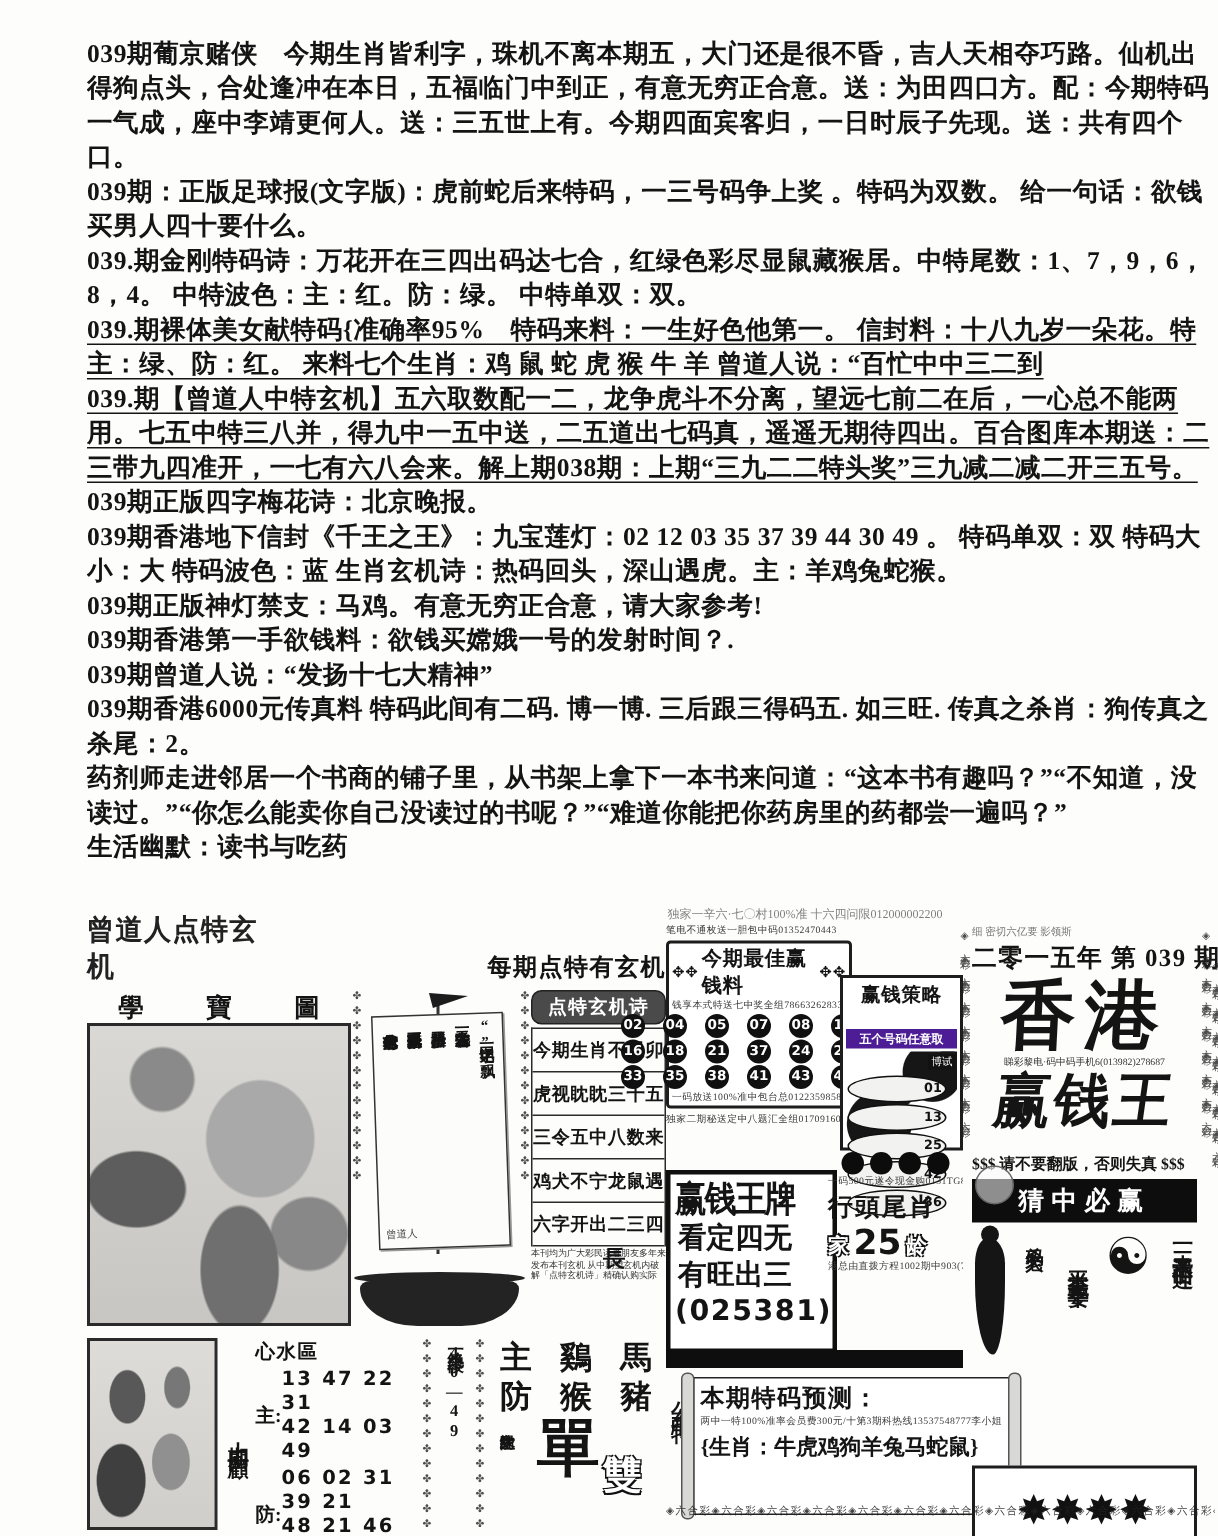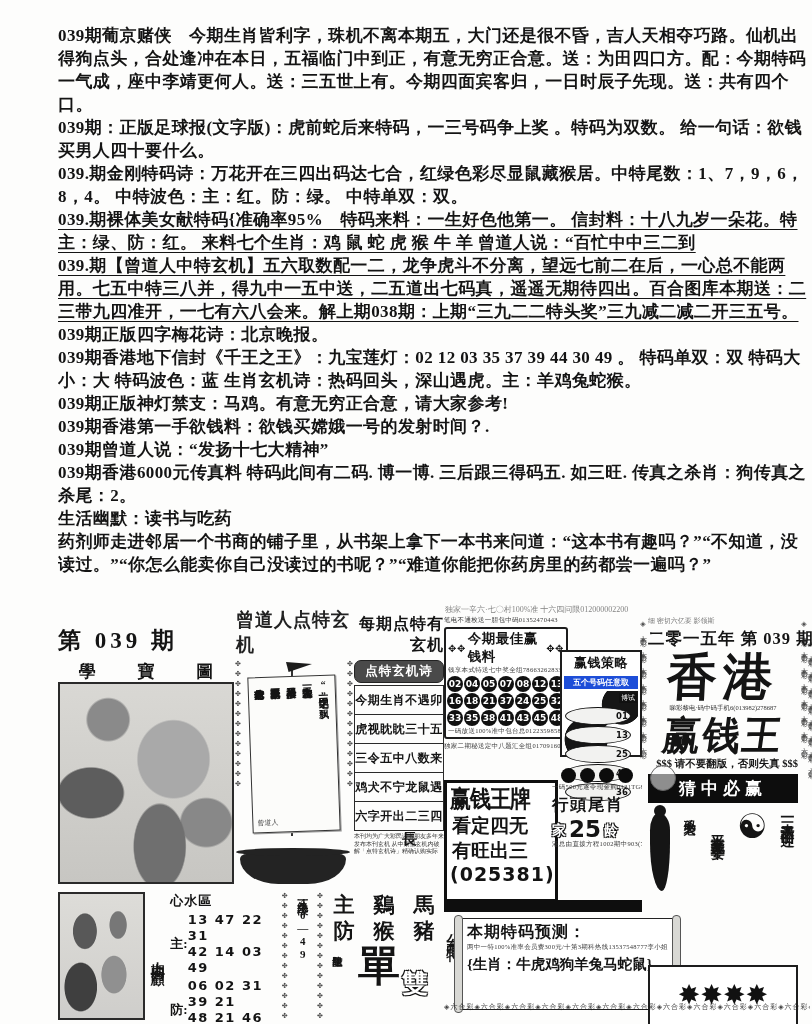--- a/index.html
+++ b/index.html
@@ -72,26 +72,26 @@
   .zlfh{position:absolute;left:6px;top:56px;font-size:10px;font-weight:900;height:66px;}
   .danshuang{position:absolute;left:34px;top:52px;display:flex;align-items:flex-start;}
   .dan{font-size:42px;font-weight:900;line-height:44px;}
   .shuang{font-size:26px;font-weight:900;margin-top:22px;margin-left:2px;}
   
   .mp{position:absolute;left:444px;top:616px;width:198px;height:402px;}
   .cutline{font-size:8px;opacity:.55;white-space:nowrap;overflow:hidden;width:365px;}
   .best{border:2px solid #1d1d1d;border-radius:3px;margin-top:2px;width:116px;padding:1px 2px;position:relative;background:#fff;}
   .best-title{display:flex;justify-content:center;align-items:center;gap:2px;font-size:13.5px;font-weight:900;letter-spacing:.5px;}
   .orn{font-size:10px;color:#111;}
-  .ballgrid{display:grid;grid-template-columns:repeat(7,16px);gap:1px;justify-content:center;margin:1px 0;}
+  .ballgrid{display:grid;grid-template-columns:repeat(7,16px);gap:12px;justify-content:center;margin:1px 0;}
   .ball{width:16px;height:16px;border-radius:50%;background:#101010;color:#fff;font-weight:900;font-size:9px;
         display:flex;align-items:center;justify-content:center;font-family:"DejaVu Sans",sans-serif;}
   .strategy{position:absolute;right:0;top:34px;width:74px;border:2px solid #1d1d1d;background:#fff;padding:2px;}
   .strat-title{font-size:13px;font-weight:900;text-align:center;letter-spacing:.5px;}
-  .strat-sub{background:#1d4ed8;color:#fff;font-size:8px;font-weight:700;text-align:center;padding:1px 0;margin-top:4px;}
+  .strat-sub{background:#4c1d95;color:#fff;font-size:8px;font-weight:700;text-align:center;padding:1px 0;margin-top:14px;}
   .sshape{position:relative;height:62px;margin-top:2px;
      background:radial-gradient(circle at 78% 22%,#161616 0 26%,transparent 27%),
        radial-gradient(circle at 30% 78%,#161616 0 30%,transparent 31%),
        linear-gradient(135deg,transparent 46%,#161616 47% 56%,transparent 57%);}
   .sballs{position:absolute;left:1px;top:16px;width:70px;display:flex;flex-wrap:wrap;gap:1px;}
   .sball{width:16px;height:16px;border-radius:50%;border:1.5px solid #101010;background:#f2f2f0;color:#101010;
          font-size:8.5px;font-weight:900;display:flex;align-items:center;justify-content:center;font-family:"DejaVu Sans",sans-serif;padding-left:48px;}
   .stag{position:absolute;right:1px;top:2px;background:#111;color:#fff;font-size:7px;padding:0 2px;}
   .rowsmall{margin-top:3px;}
   .wangpai{position:absolute;left:0;top:164px;width:102px;height:112px;border:3px solid #0f0f0f;padding:2px 3px;background:#fff;}
@@ -113,21 +113,21 @@
   .scroll:before{left:-9px;} .scroll:after{right:-9px;}
   .yc-title{font-size:16px;font-weight:900;letter-spacing:1px;}
   .yc-main{font-size:14.5px;font-weight:900;margin-top:3px;white-space:nowrap;}
   
   .rp{position:absolute;left:648px;top:616px;width:150px;height:402px;}
   .rp-noise{font-size:7px;opacity:.6;white-space:nowrap;overflow:hidden;}
   .rp-year{font-size:16.5px;font-weight:900;text-align:center;letter-spacing:1px;margin-top:2px;white-space:nowrap;}
   .rp-hk{font-size:50px;font-weight:900;text-align:center;line-height:54px;letter-spacing:6px;transform:skewX(-3deg);}
   .rp-phone{font-size:6.5px;color:#333;text-align:center;white-space:nowrap;overflow:hidden;}
   .rp-king{font-size:38px;font-weight:900;text-align:center;line-height:44px;letter-spacing:2px;transform:skewX(-8deg) scaleY(1.05);}
-  .rp-warn{font-size:10.5px;font-weight:900;text-align:right;white-space:nowrap;}
+  .rp-warn{font-size:10.5px;font-weight:900;text-align:left;white-space:nowrap;margin-top:12px;}
   .rp-must{background:#0d0d0d;color:#fff;font-size:17px;font-weight:900;letter-spacing:5px;text-align:center;
            padding:3px 0;margin:3px 0 0 0;position:relative;}
   .seal{position:absolute;left:2px;top:-9px;width:24px;height:24px;border:1.5px solid #666;border-radius:50%;background:rgba(250,250,250,.55);}
   .rp-verts{display:flex;justify-content:space-between;height:152px;margin-top:6px;padding:0 2px;}
   .ink{width:20px;height:78px;background:#151515;border-radius:45% 55% 40% 60%/22% 22% 62% 62%;margin-top:4px;}
   .ink:before{content:"";display:block;width:12px;height:12px;border-radius:50%;background:#151515;margin:-8px auto 0;}
   .v12{writing-mode:vertical-rl;text-orientation:upright;font-size:12px;font-weight:900;letter-spacing:2px;}
   .v14{writing-mode:vertical-rl;text-orientation:upright;font-size:14px;font-weight:900;letter-spacing:2px;}
   .yycol{display:flex;flex-direction:column;align-items:center;}
   .yinyang{font-size:34px;line-height:36px;}
@@ -147,29 +147,28 @@
     <p>039期：正版足球报(文字版)：虎前蛇后来特码，一三号码争上奖 。特码为双数。 给一句话：欲钱买男人四十要什么。</p>
     <p>039.期金刚特码诗：万花开在三四出码达七合，红绿色彩尽显鼠藏猴居。中特尾数：1、7，9，6，8，4。 中特波色：主：红。防：绿。 中特单双：双。</p>
     <p class="ul">039.期裸体美女献特码{准确率95%　特码来料：一生好色他第一。 信封料：十八九岁一朵花。特主：绿、防：红。 来料七个生肖：鸡 鼠 蛇 虎 猴 牛 羊 曾道人说：“百忙中中三二到</p>
     <p class="ul">039.期【曾道人中特玄机】五六取数配一二，龙争虎斗不分离，望远七前二在后，一心总不能两用。七五中特三八并，得九中一五中送，二五道出七码真，遥遥无期待四出。百合图库本期送：二三带九四准开，一七有六八会来。解上期038期：上期“三九二二特头奖”三九减二减二开三五号。</p>
     <p>039期正版四字梅花诗：北京晚报。</p>
     <p>039期香港地下信封《千王之王》：九宝莲灯：02 12 03 35 37 39 44 30 49 。 特码单双：双 特码大小：大 特码波色：蓝 生肖玄机诗：热码回头，深山遇虎。主：羊鸡兔蛇猴。</p>
     <p>039期正版神灯禁支：马鸡。有意无穷正合意，请大家参考!</p>
     <p>039期香港第一手欲钱料：欲钱买嫦娥一号的发射时间？.</p>
     <p>039期曾道人说：“发扬十七大精神”</p>
     <p>039期香港6000元传真料 特码此间有二码. 博一博. 三后跟三得码五. 如三旺. 传真之杀肖：狗传真之杀尾：2。</p>
+    <p>药剂师走进邻居一个书商的铺子里，从书架上拿下一本书来问道：“这本书有趣吗？”“不知道，没读过。”“你怎么能卖你自己没读过的书呢？”“难道你能把你药房里的药都尝一遍吗？”</p>
     <p>生活幽默：读书与吃药</p>
-    <p>药剂师走进邻居一个书商的铺子里，从书架上拿下一本书来问道：“这本书有趣吗？”“不知道，没读过。”“你怎么能卖你自己没读过的书呢？”“难道你能把你药房里的药都尝一遍吗？”</p>
   </div>
 
   <div class="cutline" style="position:absolute;left:445px;top:604px;">独家一辛六·七〇村100%准 十六四问限012000002200</div>
 
   <div class="lp">
     <div class="lp-head">
-      <div class="lp-period">第 039 期</div>
       <div class="lp-title">曾道人点特玄机</div>
       <div class="lp-rtitle">每期点特有玄机</div>
     </div>
 
     <div class="lp-mid">
       <div class="treasure">
         <div class="t-label">
             <span>學</span>
             <span>寶</span>
             <span>圖</span>

